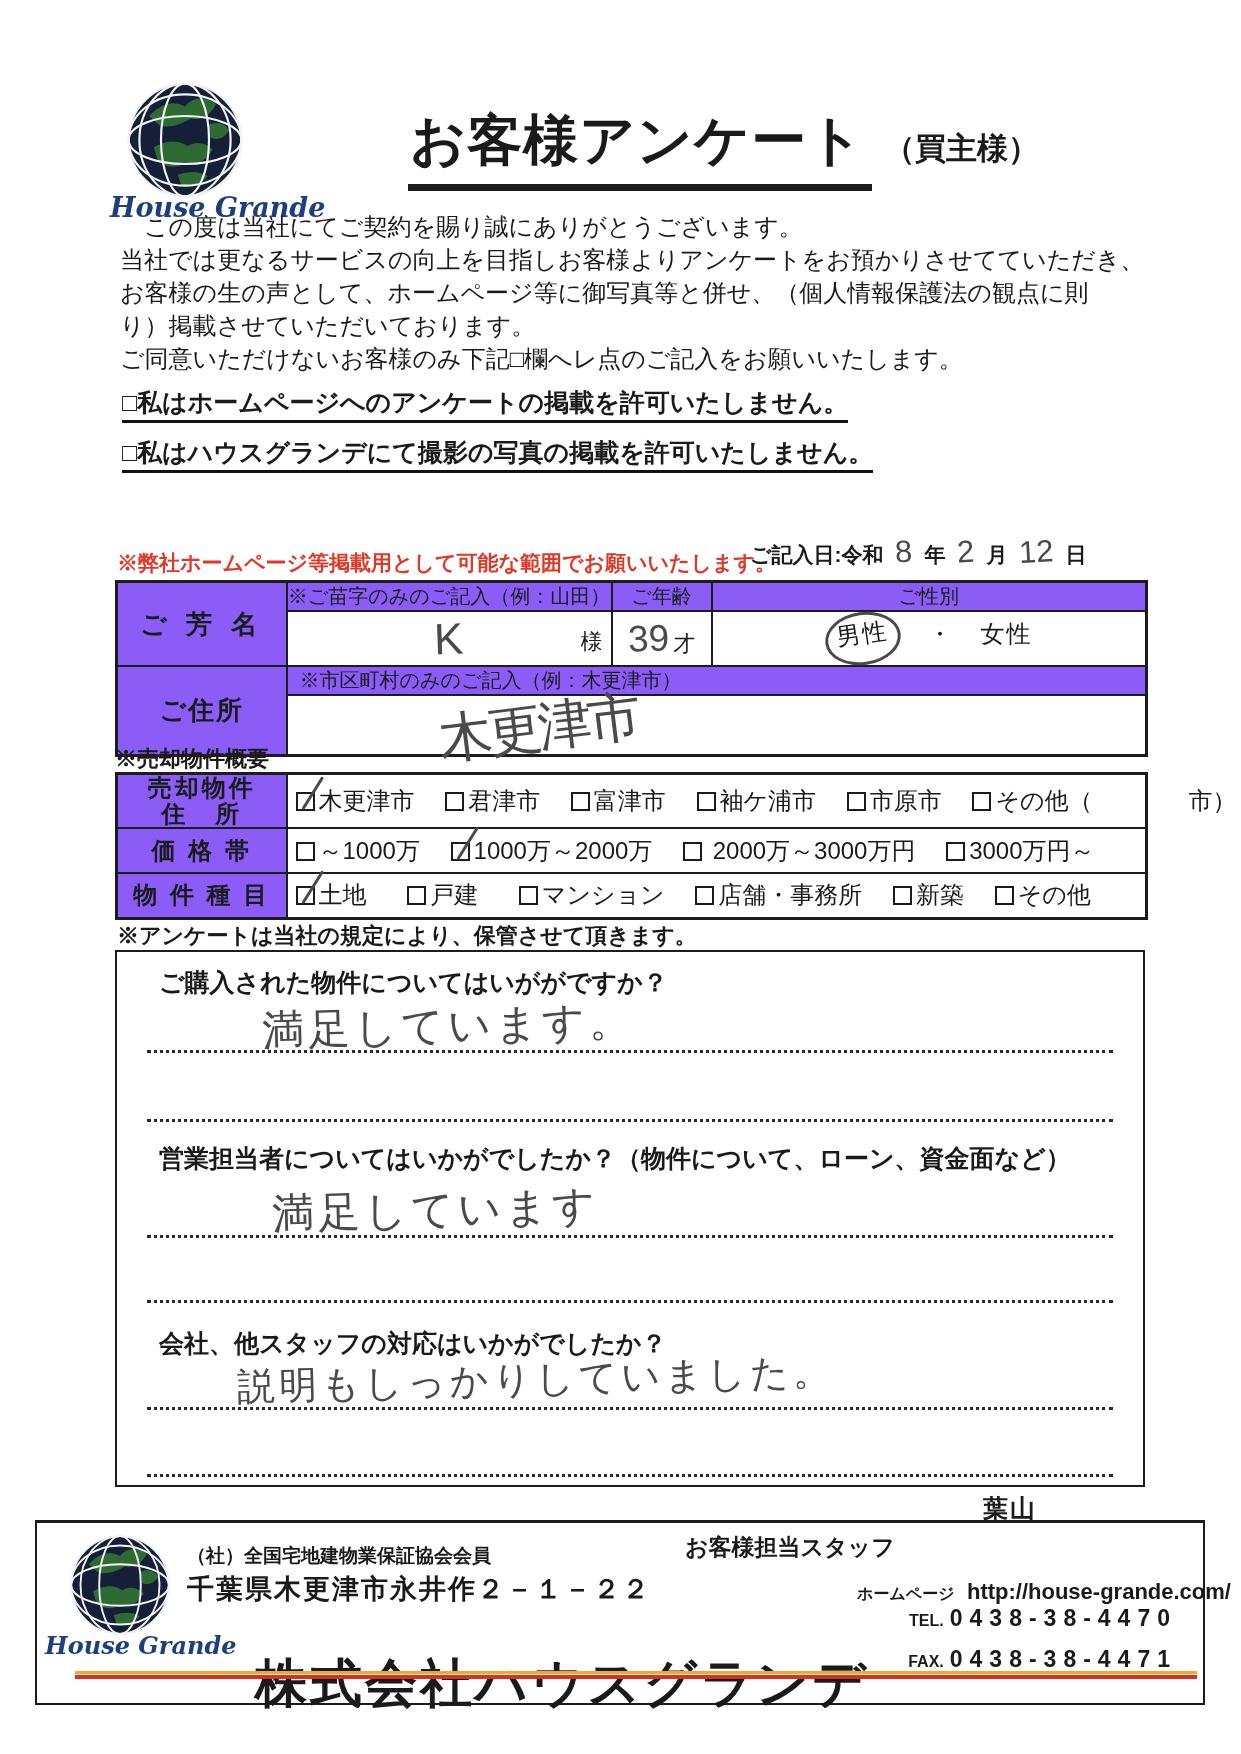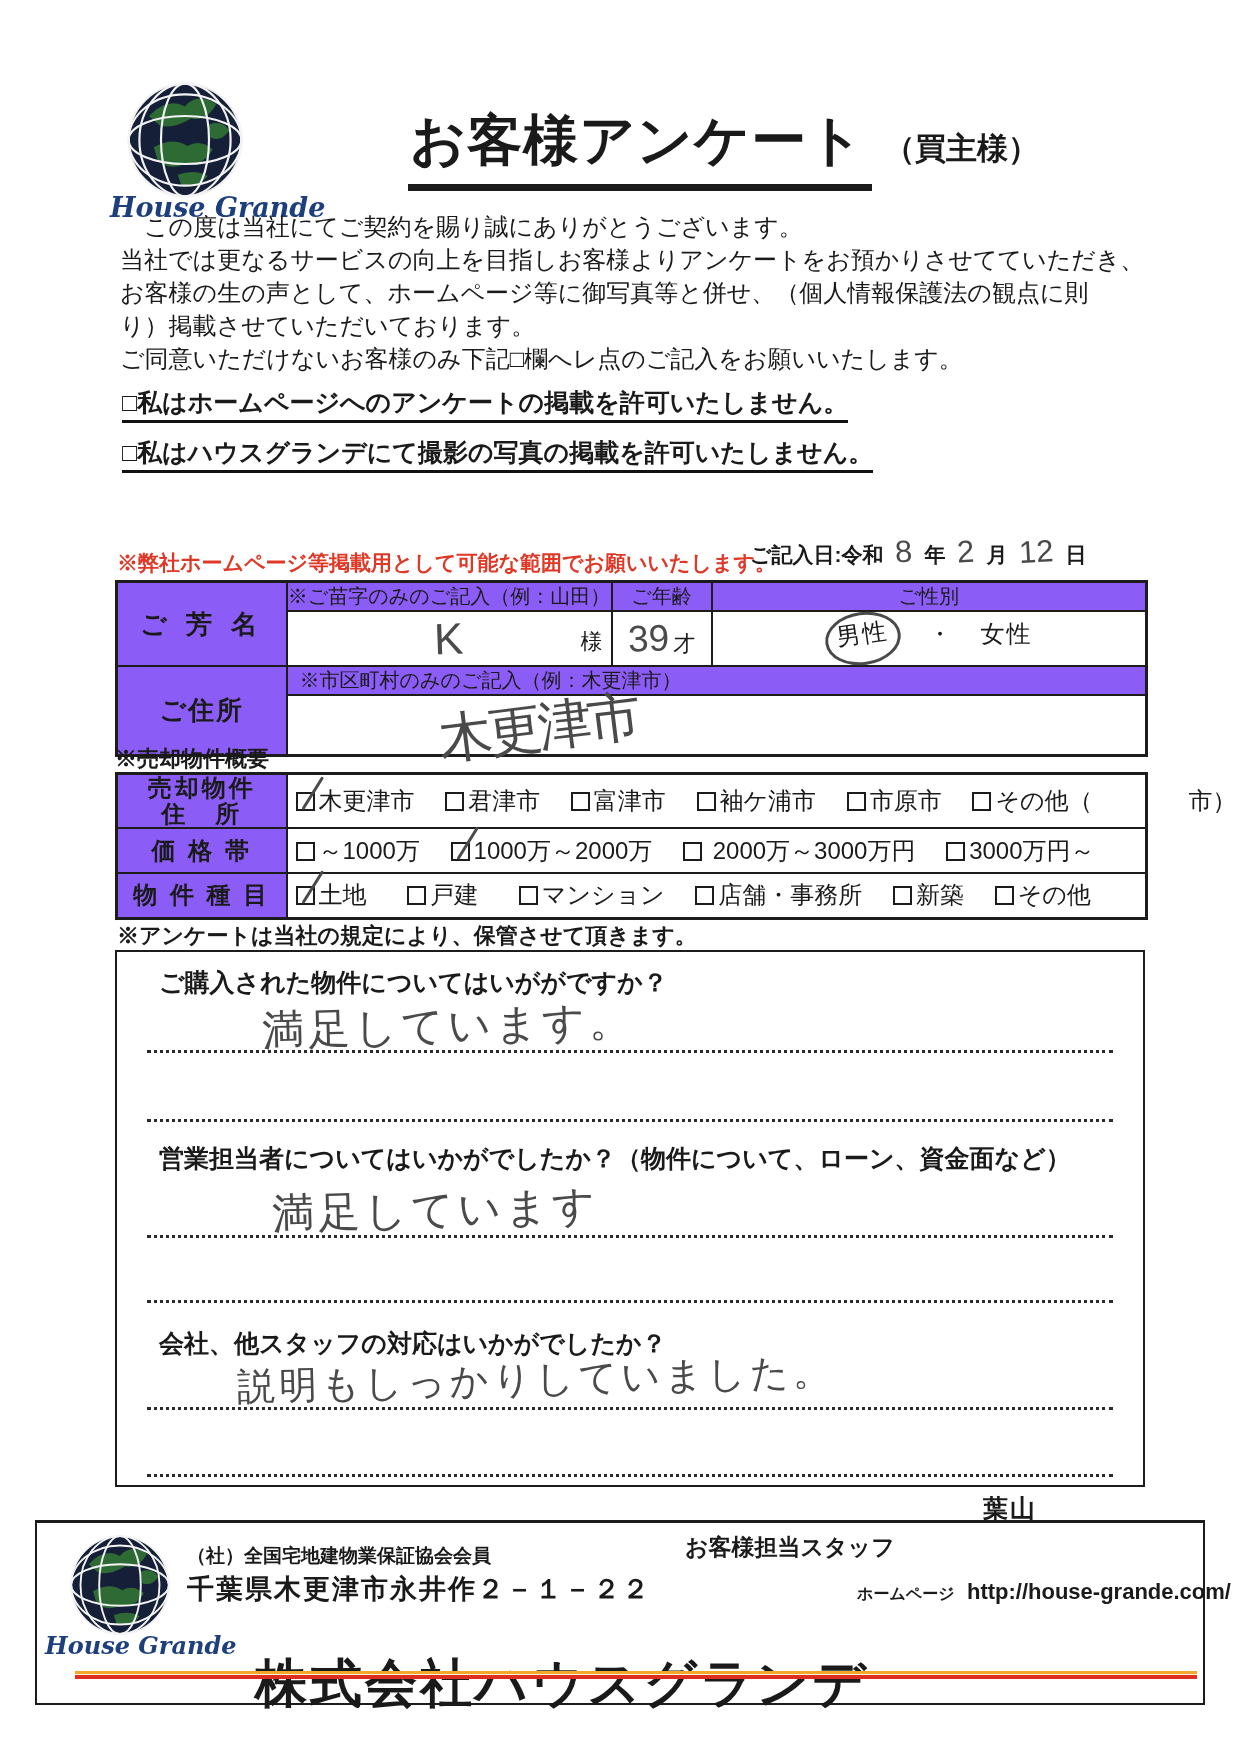--- a/index.html
+++ b/index.html
@@ -271,15 +271,23 @@
       <div class="logo-script">House Grande</div>
     </div>
     <div class="member1">（社）全国宅地建物業保証協会会員</div>
     <div class="f-addr">千葉県木更津市永井作２－１－２２</div>
     <div class="f-home">
       <span class="hp-label">ホームページ</span>
       <span class="hp-url">http://house-grande.com/</span>
     </div>
     <div class="f-company">株式会社ハウスグランデ</div>
     <div class="f-underline"></div>
+    <div class="f-tel">
+      <div>
+        <span class="tlabel">TEL.</span><span class="tnum">0438-38-4470</span>
+      </div>
+      <div>
+        <span class="tlabel">FAX.</span><span class="tnum">0438-38-4471</span>
+      </div>
+    </div>
   </div>
 
 </div>
 
 </body></html>

